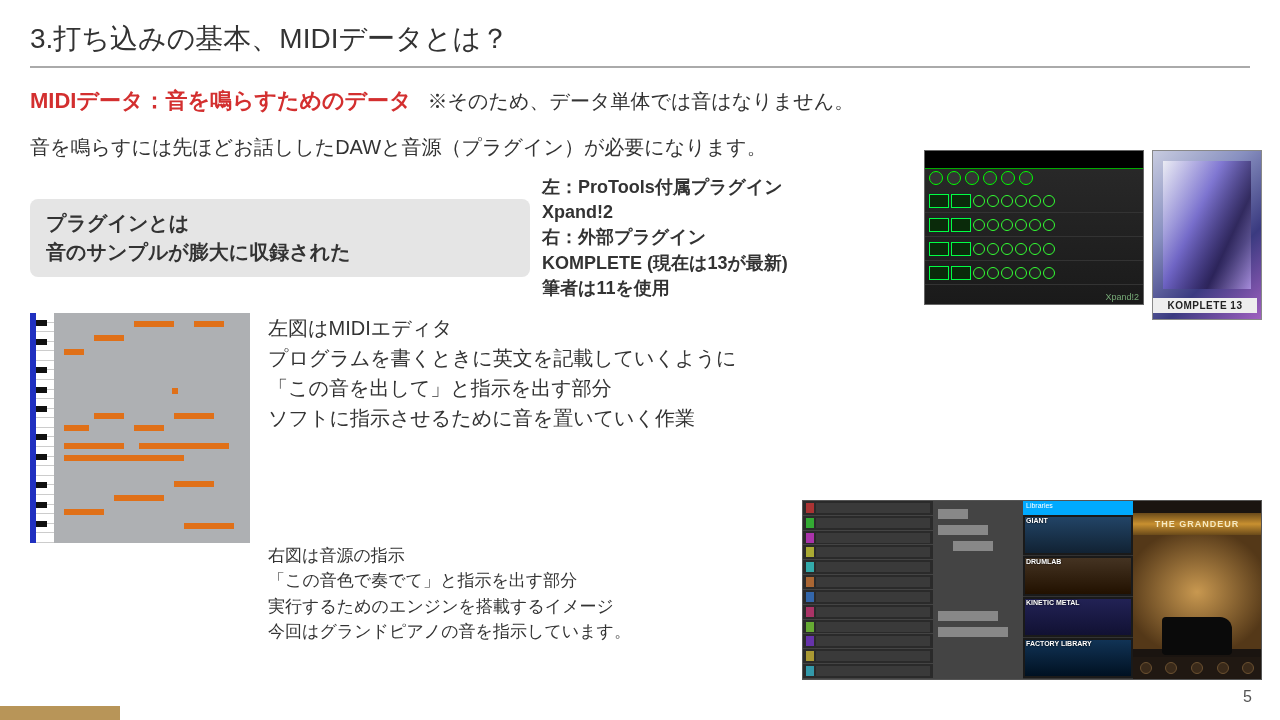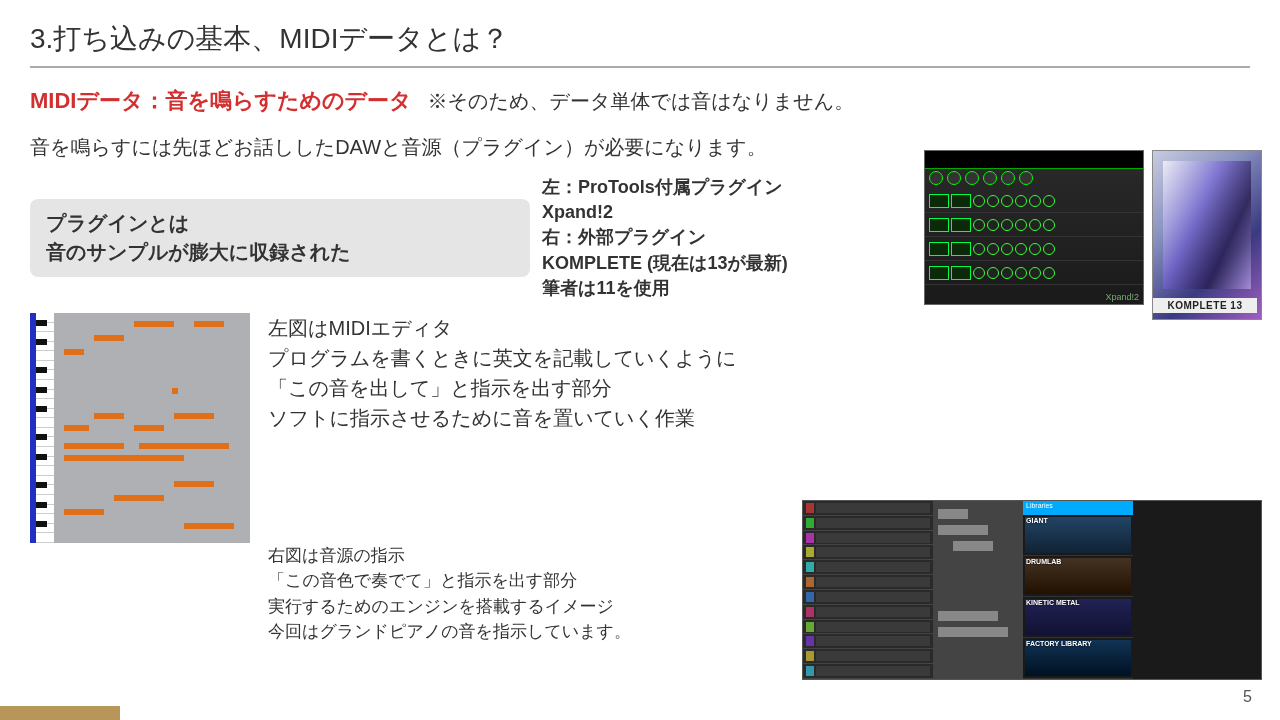--- a/index.html
+++ b/index.html
@@ -295,17 +295,29 @@
         </div>
       <div class="item">
           <div class="th" style="background:linear-gradient(#225,#113)"></div>
           <div class="txt">KINETIC METAL</div>
         </div>
       <div class="item">
           <div class="th" style="background:linear-gradient(#135,#012)"></div>
           <div class="txt">FACTORY LIBRARY</div>
         </div>
     </div>
+    <div class="kontakt">
+      <div class="banner">THE GRANDEUR</div>
+      <div class="hall"></div>
+      <div class="piano"></div>
+      <div class="ctrls">
+          <div class="kn"></div>
+          <div class="kn"></div>
+          <div class="kn"></div>
+          <div class="kn"></div>
+          <div class="kn"></div>
+        </div>
+    </div>
   </div>
 
   <div class="page-num">5</div>
   <div class="footer-bar"></div>
 </div>
 
 </body></html>

